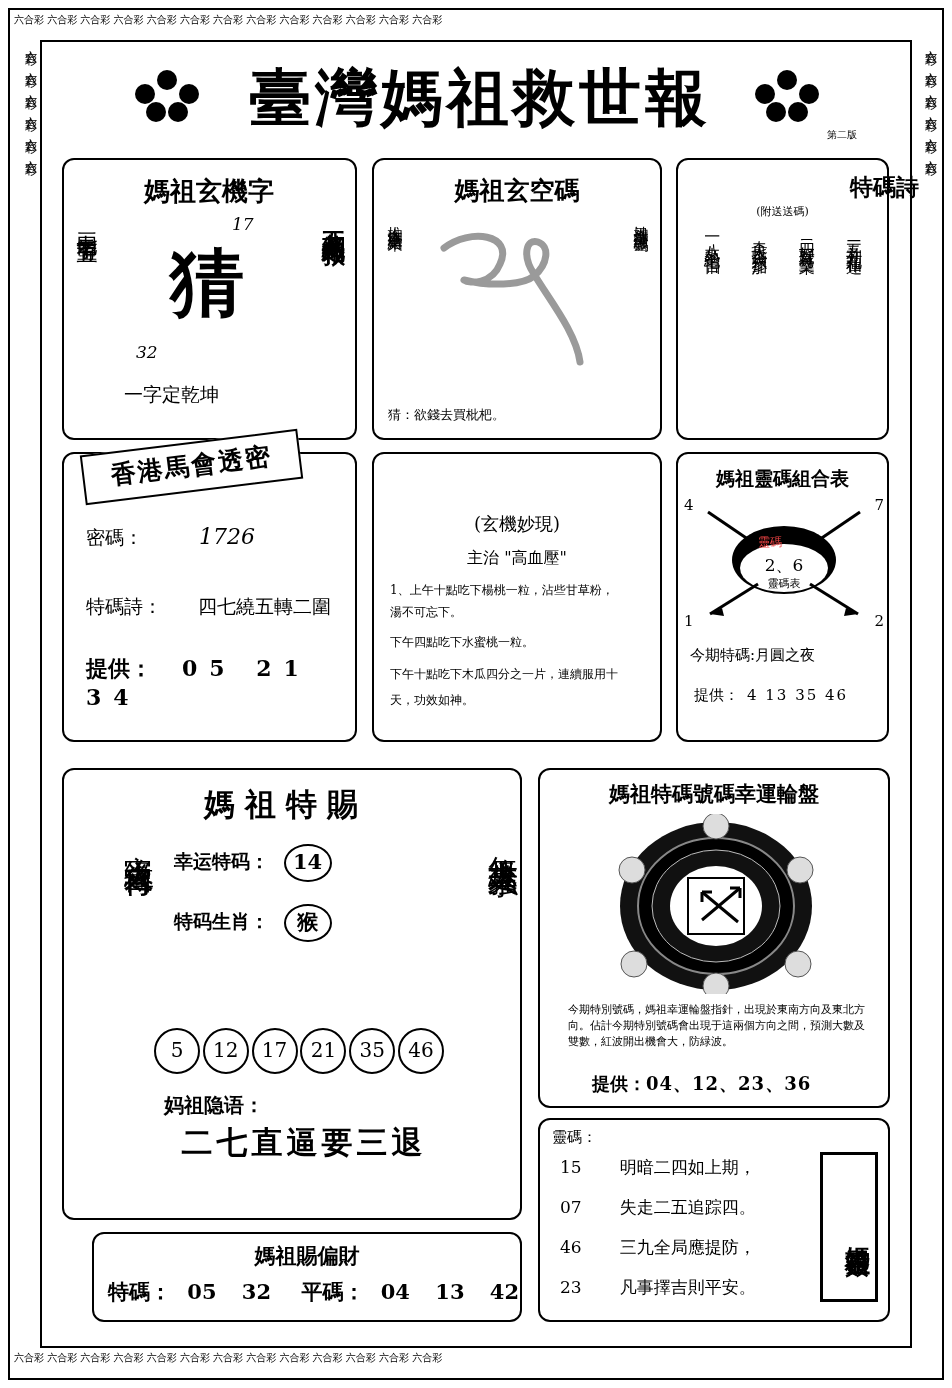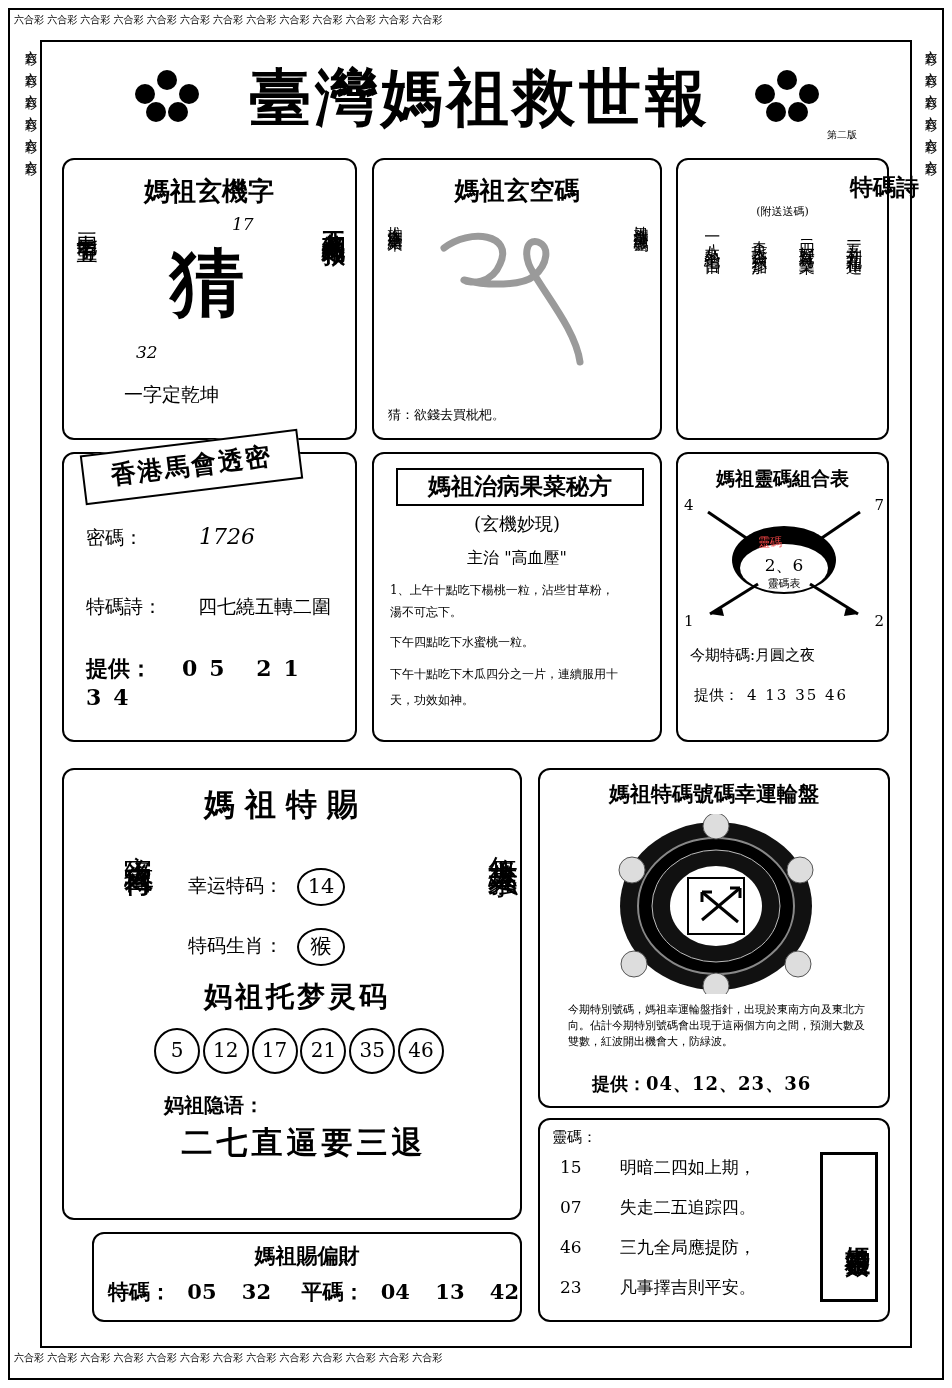--- a/index.html
+++ b/index.html
@@ -86,21 +86,21 @@
   #box6 .cn-num{position:absolute;font-size:15px;font-family:"DejaVu Serif",serif;}
   #box6 .today{position:absolute;left:12px;top:192px;font-size:15px;}
   #box6 .prov{position:absolute;left:16px;top:232px;font-size:15px;}
   #box6 .prov .nums{font-family:"DejaVu Serif",serif;letter-spacing:2px;margin-left:8px;}
 
   
   #box7{left:62px;top:768px;width:460px;height:452px;}
   #box7 .hd{position:absolute;left:140px;top:14px;width:210px;text-align:left;font-size:31px;font-weight:bold;letter-spacing:10px;}
   #box7 .calligL{position:absolute;left:12px;top:62px;width:70px;height:370px;font-size:30px;}
   #box7 .calligR{position:absolute;right:10px;top:62px;width:70px;height:370px;font-size:30px;}
-  #box7 .row{position:absolute;left:124px;font-size:19px;font-weight:normal;margin-top:24px;}
+  #box7 .row{position:absolute;left:110px;font-size:19px;font-weight:bold;}
   #box7 .circ{display:inline-block;width:44px;height:34px;border:2px solid #000;border-radius:50%;
      text-align:center;line-height:32px;font-size:21px;vertical-align:middle;margin-left:8px;font-family:"DejaVu Serif",serif;}
   #box7 .hd2{position:absolute;left:95px;top:208px;width:276px;text-align:center;font-size:28px;font-weight:bold;letter-spacing:3px;}
   #box7 .balls{position:absolute;left:90px;top:258px;width:290px;display:flex;justify-content:space-between;}
   #box7 .ball{width:42px;height:42px;border:2px solid #000;border-radius:50%;text-align:center;line-height:40px;
      font-size:20px;font-family:"DejaVu Serif",serif;}
   #box7 .hint{position:absolute;left:100px;top:322px;font-size:20px;font-weight:bold;}
   #box7 .hintbig{position:absolute;left:95px;top:352px;width:290px;text-align:center;font-size:31px;font-weight:bold;letter-spacing:4px;}
 
   
@@ -200,21 +200,20 @@
     </div>
     <div class="r2">
       <span>特碼詩：</span><b>四七繞五轉二圍</b>
     </div>
     <div class="r3">
       <span>提供：</span><span class="nums">05  21  34</span>
     </div>
   </div>
 
   <div class="box cn" id="box5">
-    <div class="hd">媽祖治病果菜秘方</div>
     <div class="sub">(玄機妙現)</div>
     <div class="tgt">主治 "高血壓"</div>
     <div class="ln" style="top:128px">1、上午十點吃下楊桃一粒，沾些甘草粉，</div>
     <div class="ln" style="top:150px">湯不可忘下。</div>
     <div class="ln" style="top:180px">下午四點吃下水蜜桃一粒。</div>
     <div class="ln" style="top:212px">下午十點吃下木瓜四分之一片，連續服用十</div>
     <div class="ln" style="top:238px">天，功效如神。</div>
   </div>
 
   <div class="box cn" id="box6">
@@ -255,21 +254,20 @@
 
     <div class="row" style="top:74px">
       <span>幸运特码：</span>
       <span class="circ">14</span>
     </div>
     <div class="row" style="top:134px">
       <span>特码生肖：</span>
       <span class="circ">猴</span>
     </div>
 
-    <div class="hd2">妈祖托梦灵码</div>
     <div class="balls">
       <div class="ball">5</div>
       <div class="ball">12</div>
       <div class="ball">17</div>
       <div class="ball">21</div>
       <div class="ball">35</div>
       <div class="ball">46</div>
     </div>
     <div class="hint">妈祖隐语：</div>
     <div class="hintbig">二七直逼要三退</div>

